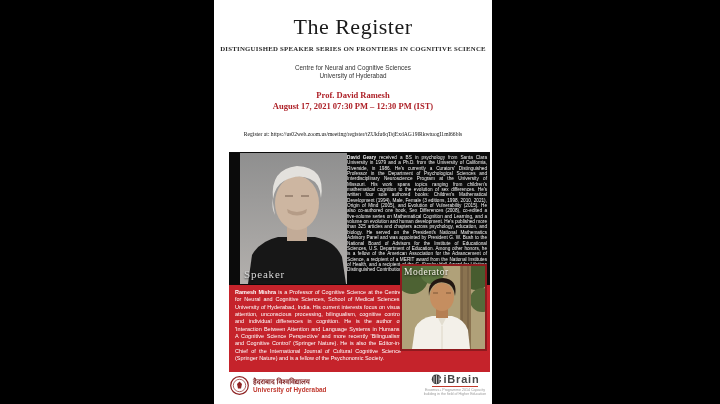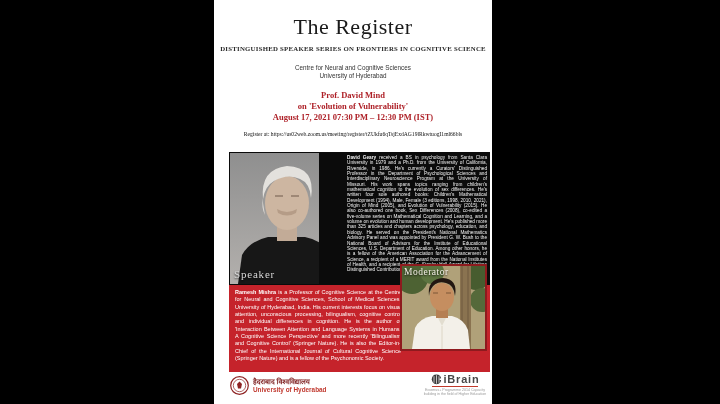--- a/index.html
+++ b/index.html
@@ -48,22 +48,22 @@
     font-family: "Liberation Serif", serif;
     font-size: 5.6px; color: #111;
   }
   
   .speaker-block {
     position: absolute; left: 15px; top: 152px;
     width: 261px; height: 133px;
     background: #0b0b0b;
   }
   .speaker-photo {
-    position: absolute; left: 1px; top: 1px;
-    width: 89px; height: 131px; overflow: hidden;
+    position: absolute; left: 11px; top: 1px;
+    width: 107px; height: 131px; overflow: hidden;
   }
   .speaker-label {
     position: absolute; left: 4px; bottom: 4px;
     font-family: "Liberation Serif", serif;
     font-size: 11px; color: #d9d9d9; letter-spacing: 0.8px;
     text-shadow: 0 1px 2px rgba(0,0,0,0.8);
   }
   .speaker-bio {
     position: absolute; left: 118px; top: 3px; width: 140px;
     font-size: 4.7px; line-height: 5.35px;
@@ -121,22 +121,21 @@
 
   <div class="title">The Register</div>
   <div class="subtitle">DISTINGUISHED SPEAKER SERIES ON FRONTIERS IN COGNITIVE SCIENCE</div>
 
   <div class="org">
     <div>Centre for Neural and Cognitive Sciences</div>
     <div>University of Hyderabad</div>
   </div>
 
   <div class="event-block">
-    <div>Prof. David Mind</div>
-    <div>on 'Evolution of Vulnerability'</div>
+    <div>Prof. David Ramesh</div>
     <div>August 17, 2021 07:30 PM – 12:30 PM (IST)</div>
   </div>
 
   <div class="register-line">Register at: https://us02web.zoom.us/meeting/register/tZUkfu6qTsjExdAG19lRkwtuogI1ml66bls</div>
 
   <div class="speaker-block">
     <div class="speaker-photo">
       <svg width="113" height="131" viewBox="0 0 113 131">
         <defs>
           <linearGradient id="spbg" x1="0" y1="0" x2="0" y2="1">

